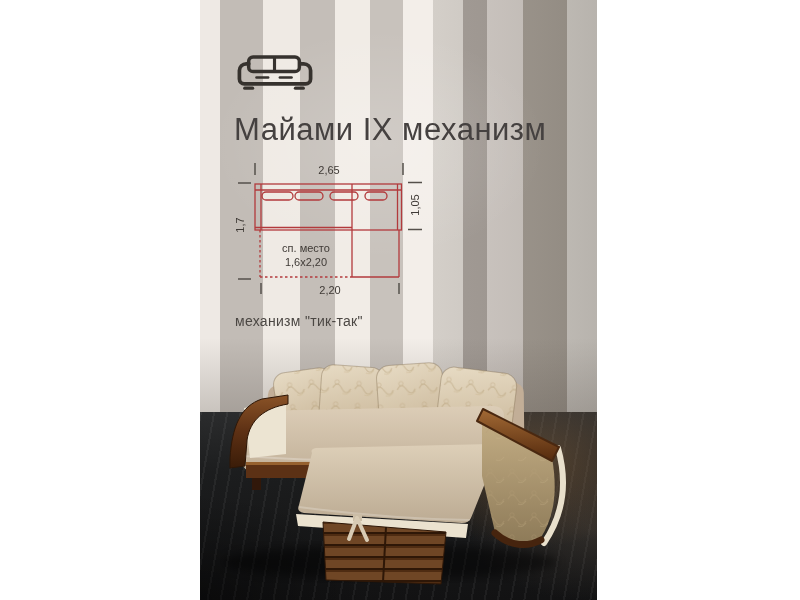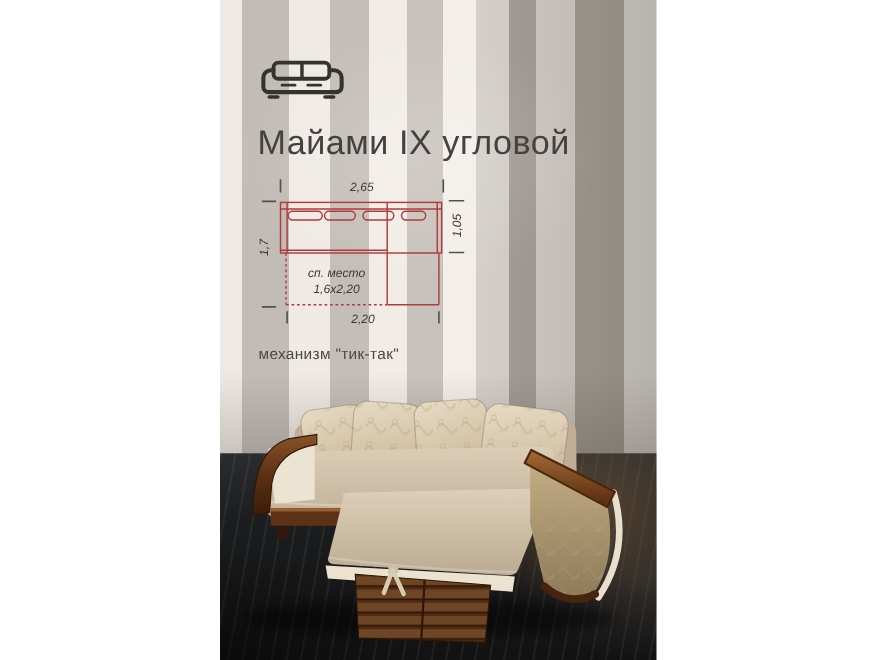--- a/index.html
+++ b/index.html
@@ -29,21 +29,21 @@
       radial-gradient(55% 65% at 84% 26%, rgba(130,97,63,.55), rgba(130,97,63,0) 70%),
       radial-gradient(45% 55% at 99% 62%, rgba(95,84,72,.35), rgba(95,84,72,0) 70%),
       radial-gradient(60% 80% at 0% 100%, rgba(0,0,0,.45), rgba(0,0,0,0) 70%),
       repeating-linear-gradient(100deg, rgba(255,255,255,.05) 0 2px, rgba(255,255,255,0) 2px 13px),
       linear-gradient(180deg, #2b2c2d 0%, #1c1d1e 32%, #121213 100%);}
   .title{position:absolute;left:34px;top:112px;font-size:31px;letter-spacing:.5px;
          color:#454140;white-space:nowrap;}
   .mech{position:absolute;left:35px;top:313px;font-size:14px;color:#4b4743;
         letter-spacing:.3px;white-space:nowrap;}
   .icon-wrap{position:absolute;left:36px;top:54px;width:78px;height:42px;}
-  .diagram-wrap{position:absolute;left:30px;top:158px;width:200px;height:140px;font-style:italic;}
+  .diagram-wrap{position:absolute;left:30px;top:158px;width:200px;height:140px;}
   .sofa-wrap{position:absolute;left:20px;top:356px;width:372px;height:236px;}
   svg text{font-family:"Liberation Sans", sans-serif;}
 </style>
 </head>
 <body>
 
 <div class="frame">
 
   <div class="wallpaper"></div>
   <div class="floor"></div>
@@ -55,21 +55,21 @@
         <line x1="39.5" y1="4" x2="39.5" y2="17" stroke-width="3.2"></line>
         <path d="M13,10 h-2.5 a7,7 0 0 0 -7,7 v8.5 a5,5 0 0 0 5,5 h63 a5,5 0 0 0 5,-5 v-8.5 a7,7 0 0 0 -7,-7 h-2.5" stroke-width="3.8"></path>
         <line x1="21" y1="24" x2="33" y2="24" stroke-width="2.6"></line>
         <line x1="45" y1="24" x2="57" y2="24" stroke-width="2.6"></line>
         <line x1="9" y1="35" x2="17" y2="35" stroke-width="3.4"></line>
         <line x1="61" y1="35" x2="69" y2="35" stroke-width="3.4"></line>
       </g>
     </svg>
   </div>
 
-  <div class="title">Майами IX угловой</div>
+  <div class="title">Майами IX механизм</div>
 
   <div class="diagram-wrap">
     <svg width="200" height="140" viewBox="0 0 200 140">
 
       <g fill="none" stroke="#b23a3c" stroke-width="1.3">
         <rect x="25" y="26" width="146.5" height="46"></rect>
         <line x1="25" y1="32" x2="171.5" y2="32"></line>
         <line x1="31" y1="26" x2="31" y2="72"></line>
         <line x1="167.5" y1="26" x2="167.5" y2="72"></line>
         <line x1="25" y1="69.5" x2="122" y2="69.5"></line>

